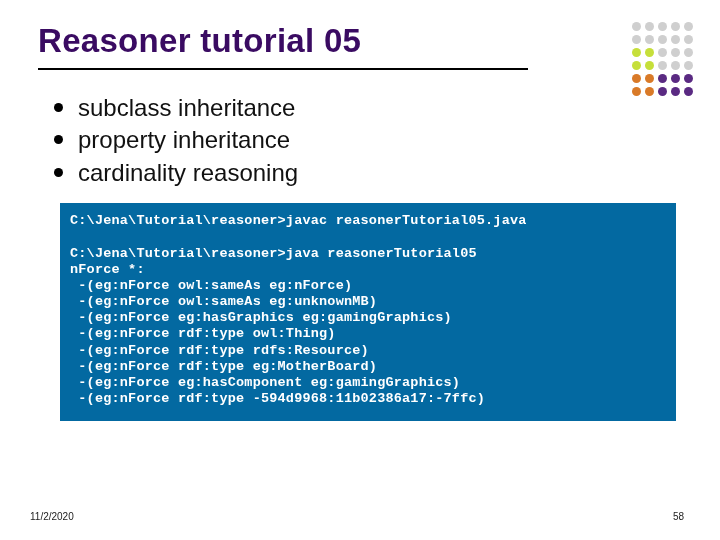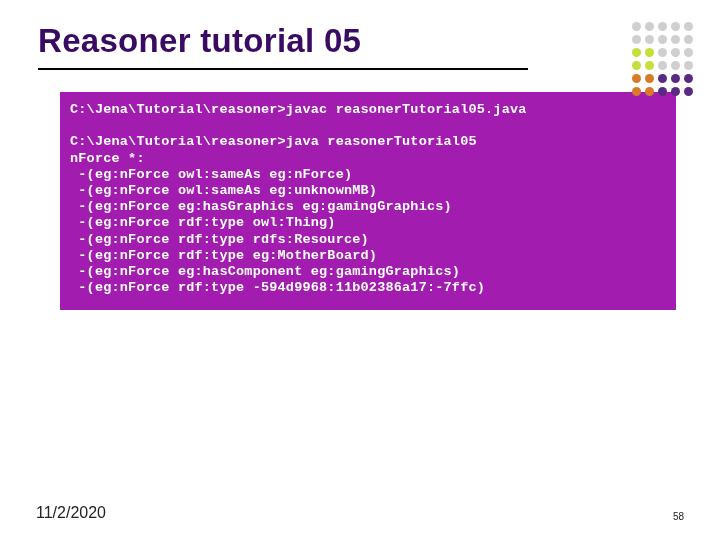--- a/index.html
+++ b/index.html
@@ -39,37 +39,37 @@
   .bullets li::before {
     content: "";
     position: absolute;
     left: 4px;
     top: 11px;
     width: 9px; height: 9px;
     background: #000;
     border-radius: 50%;
   }
   .terminal {
-    background: #a21caf;
+    background: #0369a1;
     color: #fff;
     font-family: "Courier New", monospace;
     font-size: 13.5px;
     line-height: 1.2;
     font-weight: bold;
     padding: 10px 10px 14px 10px;
     margin-left: 22px;
     margin-right: 6px;
     white-space: pre;
     letter-spacing: 0.2px;
   }
   .footer-date {
     position: absolute;
-    left: 36px;
+    left: 30px;
     bottom: 18px;
-    font-size: 16px;
+    font-size: 10px;
     color: #222;
   }
   .footer-page {
     position: absolute;
     right: 36px;
     bottom: 18px;
     font-size: 10px;
     color: #222;
   }
 </style>
@@ -106,20 +106,25 @@
       <span style="background: rgb(217, 122, 40);"></span>
       <span style="background: rgb(217, 122, 40);"></span>
       <span style="background: rgb(90, 42, 130);"></span>
       <span style="background: rgb(90, 42, 130);"></span>
       <span style="background: rgb(90, 42, 130);"></span>
     </div>
 
   <h1 class="title">Reasoner tutorial 05</h1>
   <div class="underline"></div>
 
+  <ul class="bullets">
+    <li>subclass inheritance</li>
+    <li>property inheritance</li>
+    <li>cardinality reasoning</li>
+  </ul>
 
   <div class="terminal">C:\Jena\Tutorial\reasoner&gt;javac reasonerTutorial05.java
 
 C:\Jena\Tutorial\reasoner&gt;java reasonerTutorial05
 nForce *:
  -(eg:nForce owl:sameAs eg:nForce)
  -(eg:nForce owl:sameAs eg:unknownMB)
  -(eg:nForce eg:hasGraphics eg:gamingGraphics)
  -(eg:nForce rdf:type owl:Thing)
  -(eg:nForce rdf:type rdfs:Resource)

